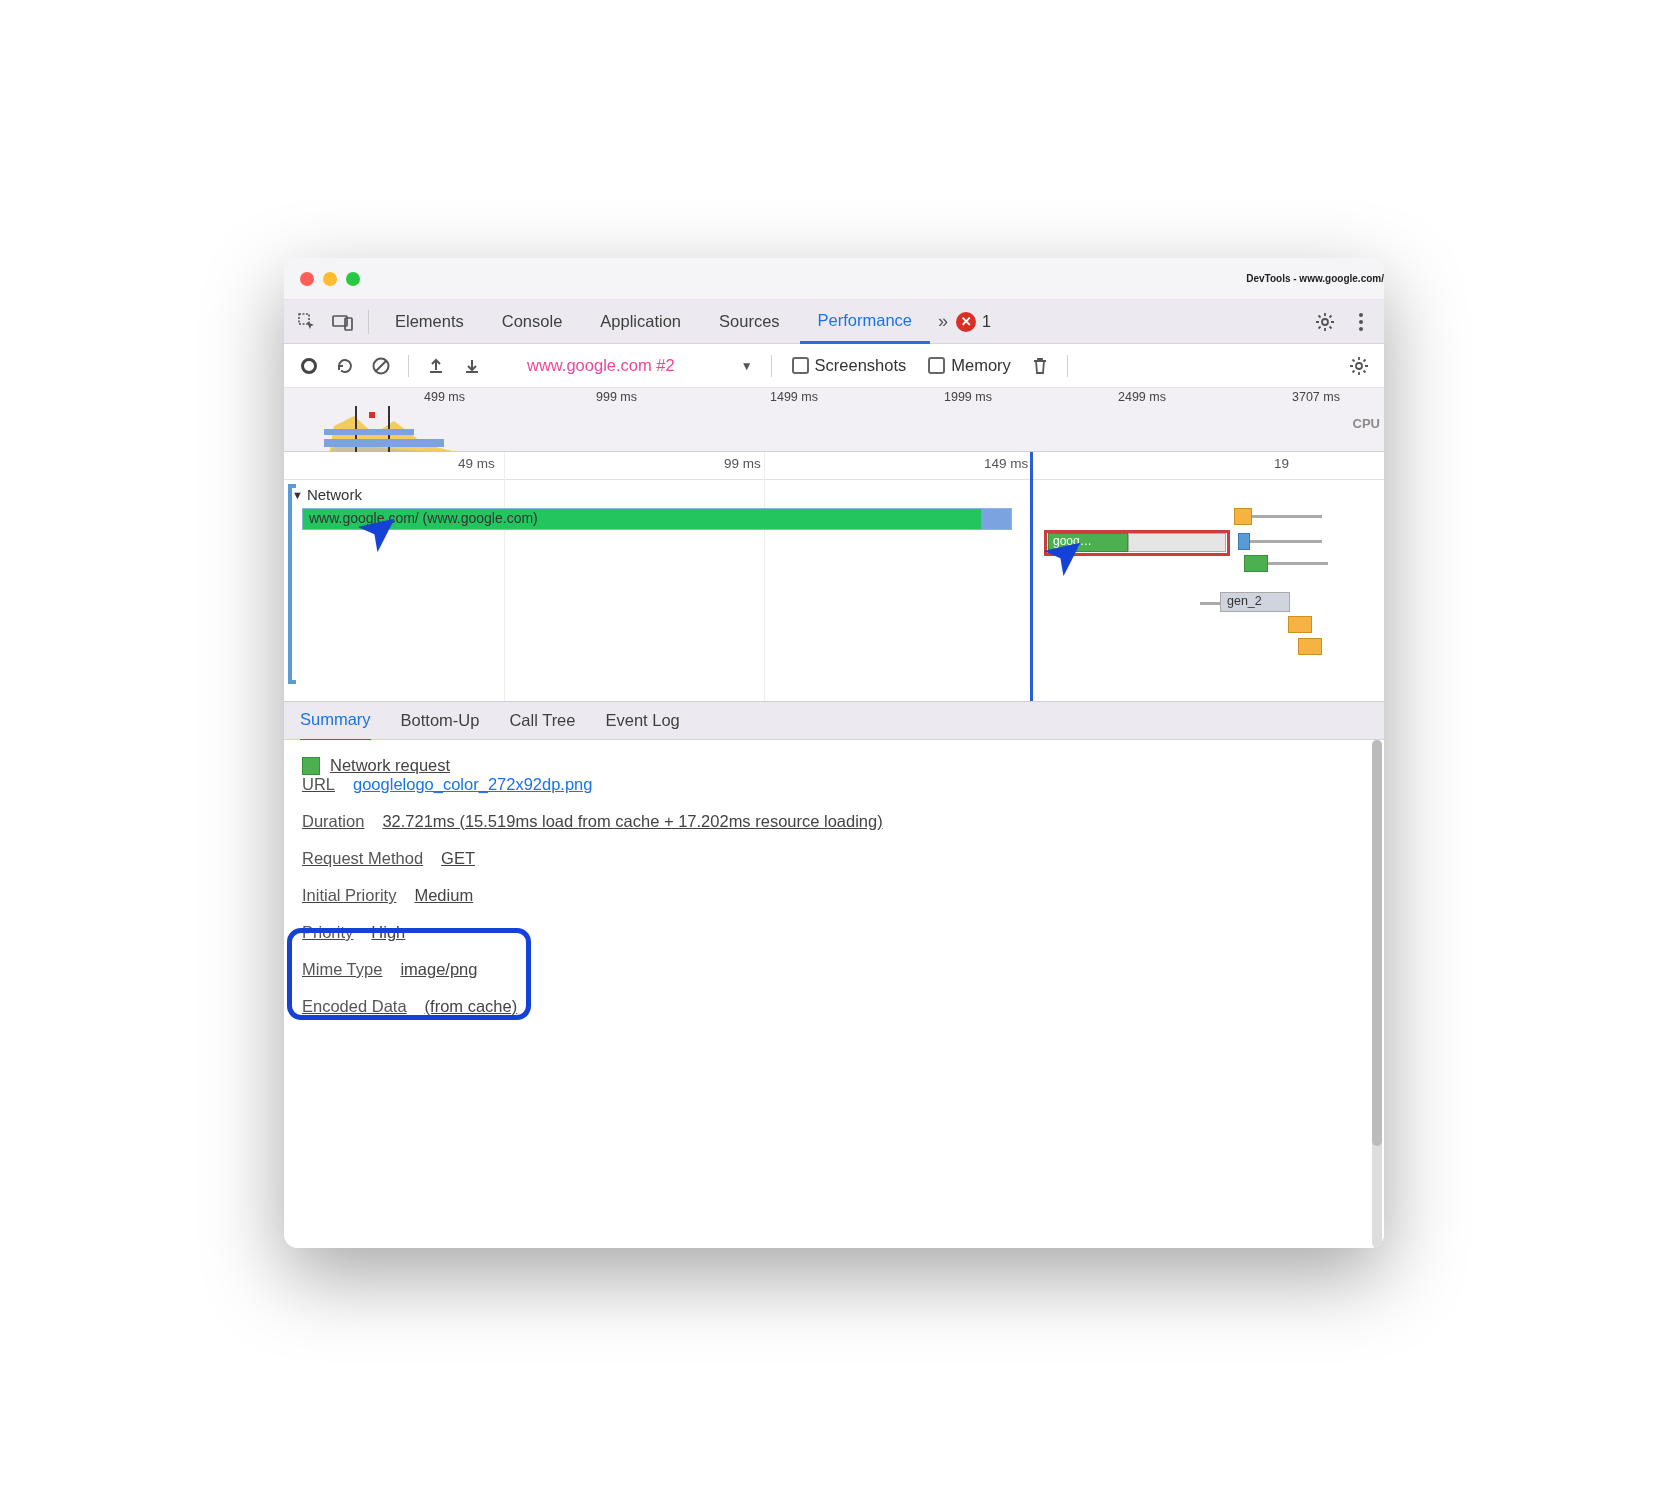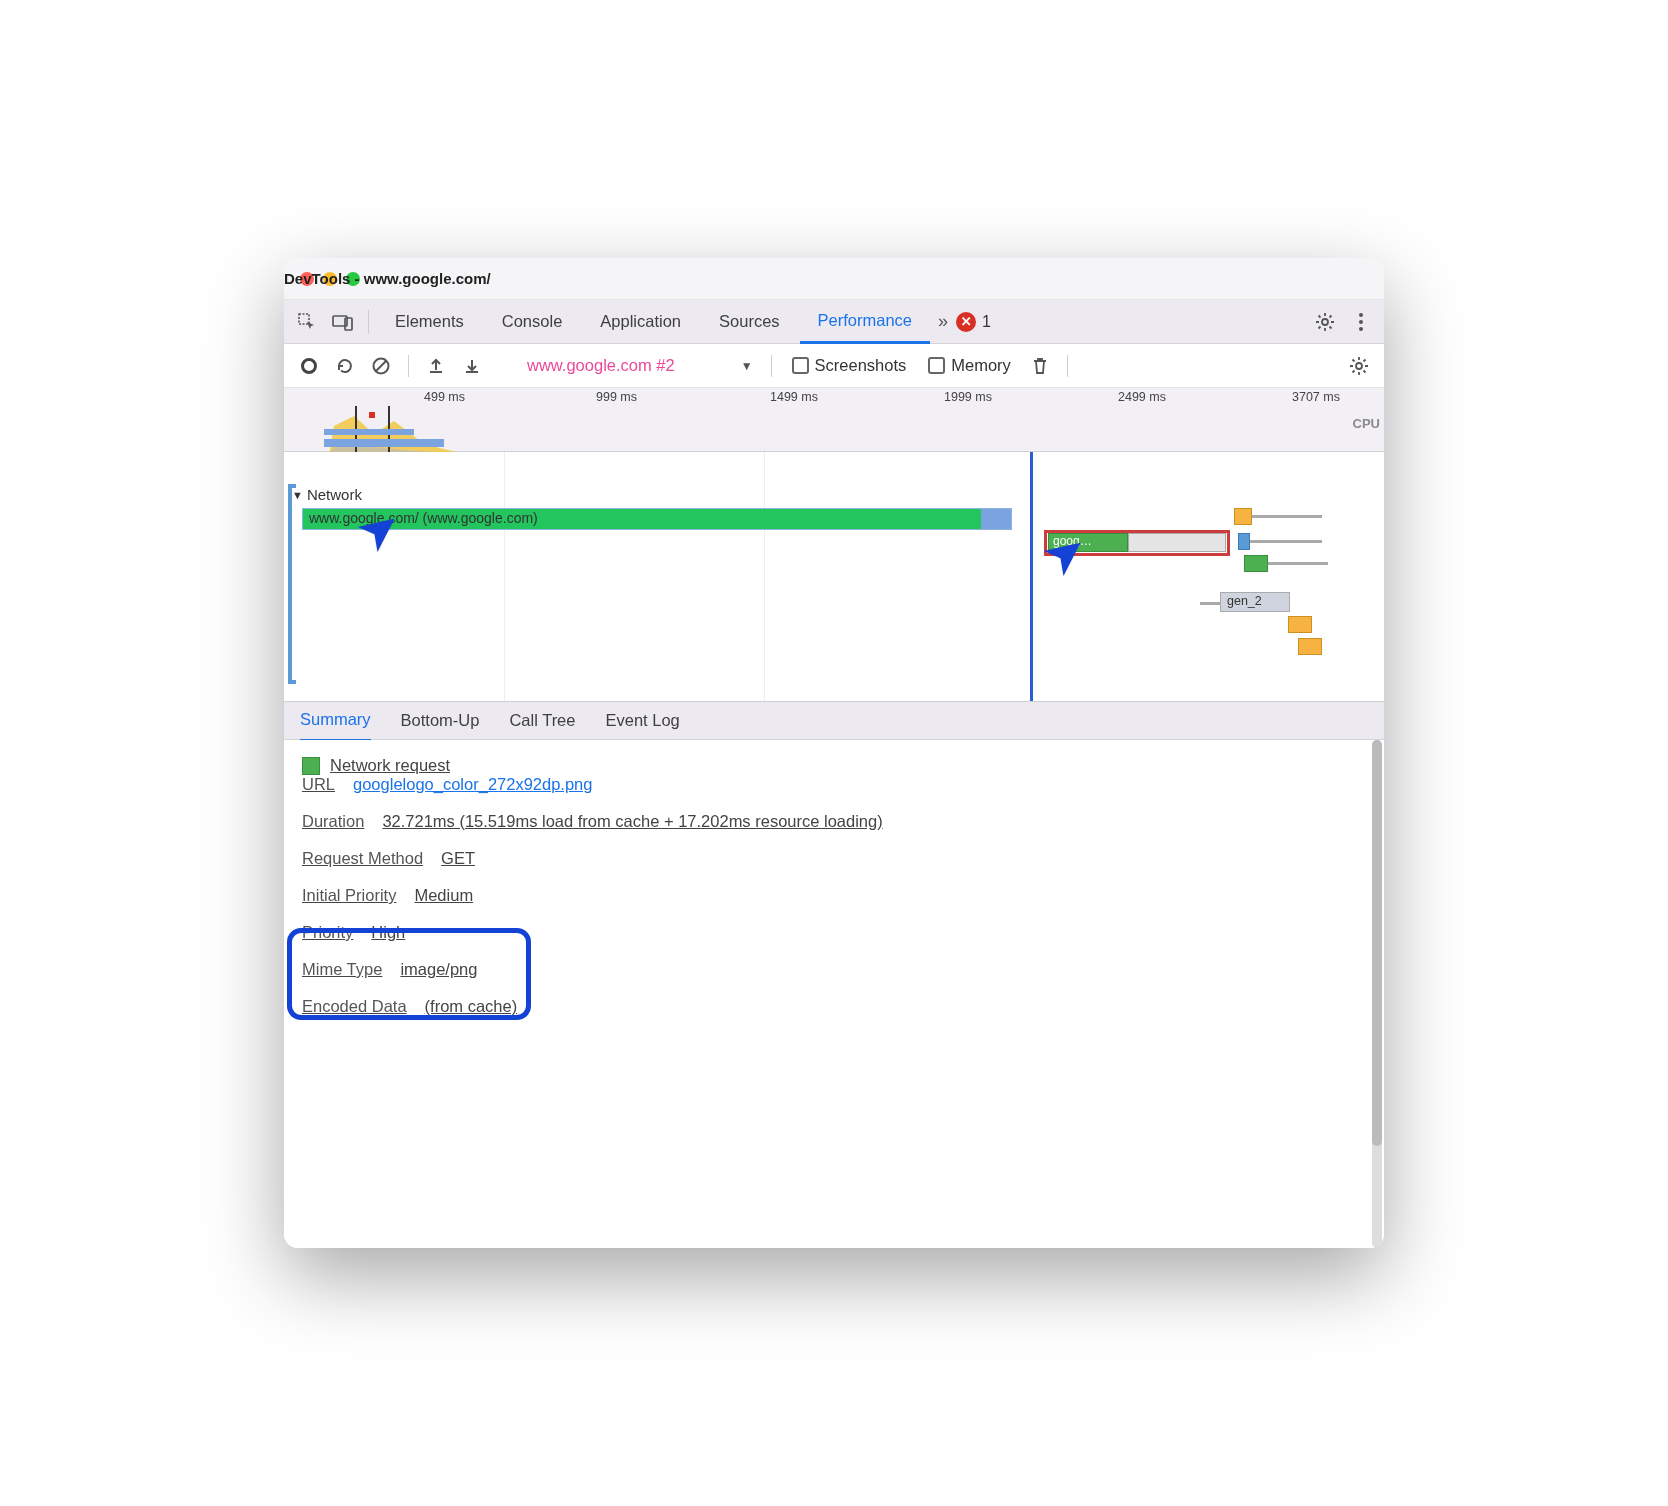--- a/index.html
+++ b/index.html
@@ -32,22 +32,22 @@
     align-items: center;
     position: relative;
     border-bottom: 1px solid #e4e2e6;
   }
   .traffic { display: flex; gap: 9px; margin-left: 16px; }
   .traffic .dot { width: 14px; height: 14px; border-radius: 50%; }
   .dot.red { background: #ff5f57; }
   .dot.yellow { background: #febc2e; }
   .dot.green { background: #28c840; }
   .titlebar .title {
-    position: absolute; left: 0; right: 0; text-align: left;
-    font-size: 15px; font-weight: 600; color: #222;
+    position: absolute; left: 0; right: 0; text-align: right;
+    font-size: 10px; font-weight: 600; color: #222;
     pointer-events: none;
   }
   
   .tabs {
     height: 44px;
     background: #eceaf0;
     display: flex;
     align-items: center;
     border-bottom: 1px solid #d6d4da;
     padding: 0 6px;
@@ -257,20 +257,29 @@
       <div class="ovnetbar" style="left:40px;width:120px;"></div>
       <div class="ovnetbar" style="left:40px;width:90px;top:-10px;height:6px;"></div>
     </div>
     <div class="ovlabels">
       <div>CPU</div>
       <div style="margin-top:20px">NET</div>
     </div>
   </div>
 
   <div class="flame">
+    <div class="flameruler">
+      <span class="frtick" style="left:174px">49 ms</span>
+      <span class="frtick" style="left:440px">99 ms</span>
+      <span class="frtick" style="left:700px">149 ms</span>
+      <span class="frtick" style="left:990px">19</span>
+      <div class="frgrid" style="left:220px"></div>
+      <div class="frgrid" style="left:480px"></div>
+      <div class="frgrid" style="left:746px"></div>
+    </div>
     <div class="frgrid" style="left:220px;top:0;bottom:0;position:absolute;"></div>
     <div class="frgrid" style="left:480px;top:0;bottom:0;position:absolute;"></div>
     <div class="frgrid" style="left:746px;top:0;bottom:0;position:absolute;"></div>
 
     <div class="bracket" style="left:4px;top:32px;width:8px;height:200px;"></div>
 
     <div class="nettrack">
       <div class="hdr">
         <span style="font-size:11px;">▼</span>
         <span>Network</span>

